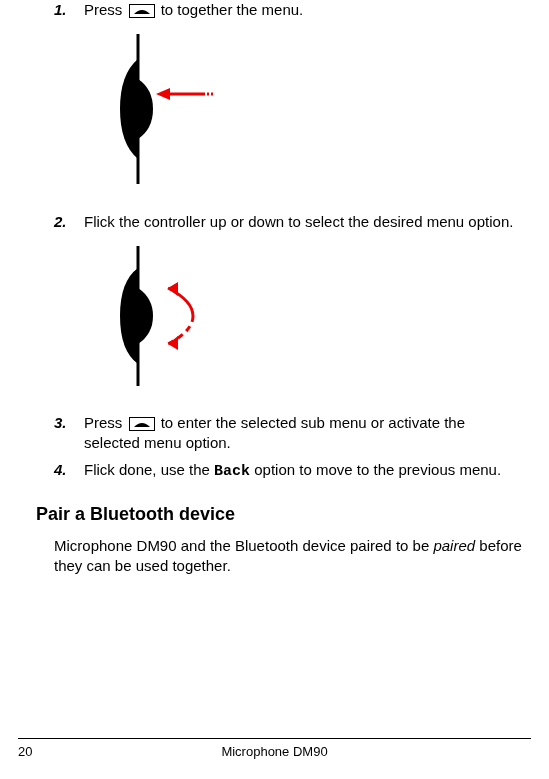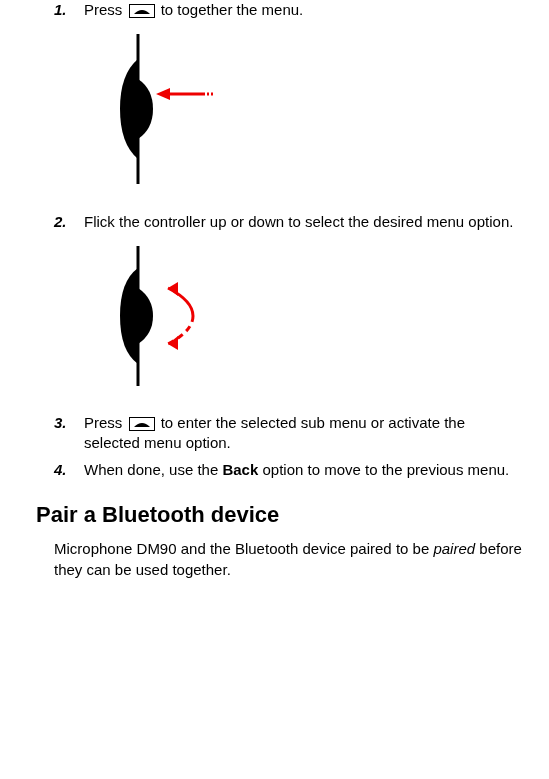--- a/index.html
+++ b/index.html
@@ -41,41 +41,41 @@
     display: inline-block;
     vertical-align: middle;
     margin: 0 2px;
   }
   .inline-btn svg { display: block; }
   .illus {
     margin: 14px 0 22px 64px;
   }
   .heading {
     font-weight: bold;
-    font-size: 22px;
+    font-size: 18px;
     margin: 20px 0 10px 18px;
   }
   .para {
     margin-left: 36px;
     margin-right: 8px;
     margin-bottom: 6px;
   }
   .footer {
     position: absolute;
     bottom: 18px;
     left: 18px;
     right: 18px;
     border-top: 1px solid #000;
     padding-top: 4px;
     font-size: 13px;
     display: flex;
   }
   .footer .pg { width: 40px; }
   .footer .title { flex: 1; text-align: center; }
-  b { font-weight: bold; }
+  b { font-weight: bold; font-family: Liberation Mono, monospace; }
   i.em { font-style: italic; text-align: right; }
 </style>
 </head>
 <body>
 
 <div class="page">
 
   <div class="content">
 
     <div class="step">
@@ -132,28 +132,33 @@
             <path d="M5 10 Q13 2 21 10 Z" fill="#000"></path>
           </svg>
         </span>
         <span> to enter the selected sub menu or activate the selected menu option.</span>
       </div>
     </div>
 
     <div class="step">
       <div class="step-num">4.</div>
       <div class="step-text">
-        <span>When done, use the </span>
+        <span>Flick done, use the </span>
         <b>Back</b>
         <span> option to move to the previous menu.</span>
       </div>
     </div>
 
   </div>
 
   <div class="heading">Pair a Bluetooth device</div>
 
   <div class="para">
     <span>Microphone DM90 and the Bluetooth device paired to be </span><i class="em">paired</i><span> before they can be used together.</span>
   </div>
 
+  <div class="footer">
+    <div class="pg">20</div>
+    <div class="title">Microphone DM90</div>
+    <div style="width:40px"></div>
+  </div>
 
 </div>
 
 </body></html>

